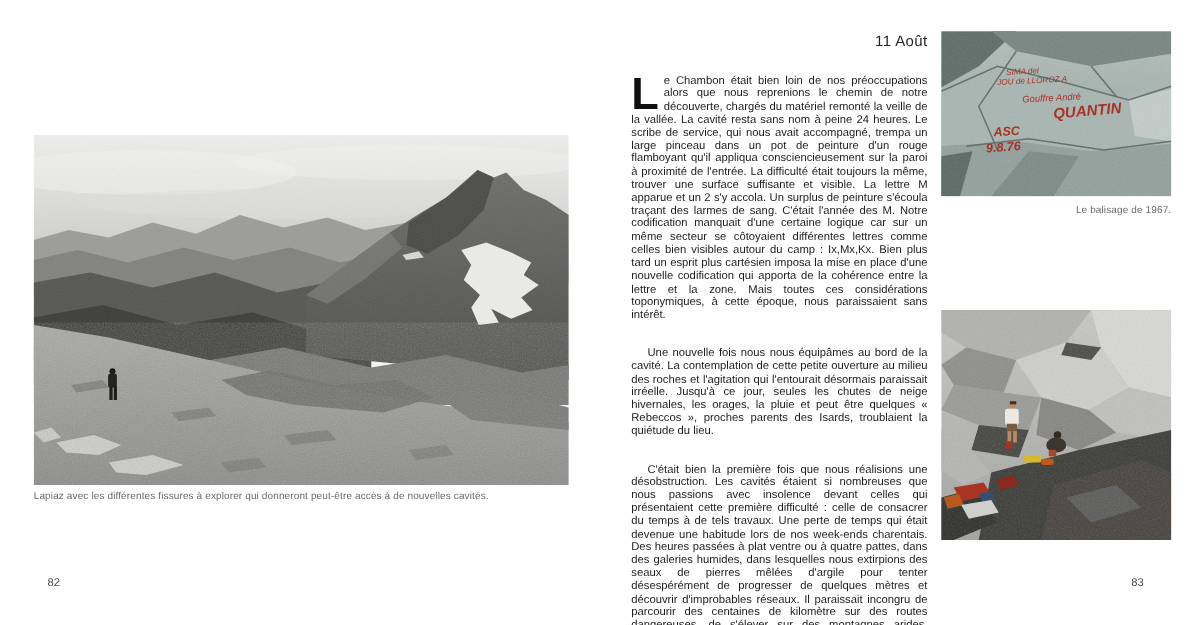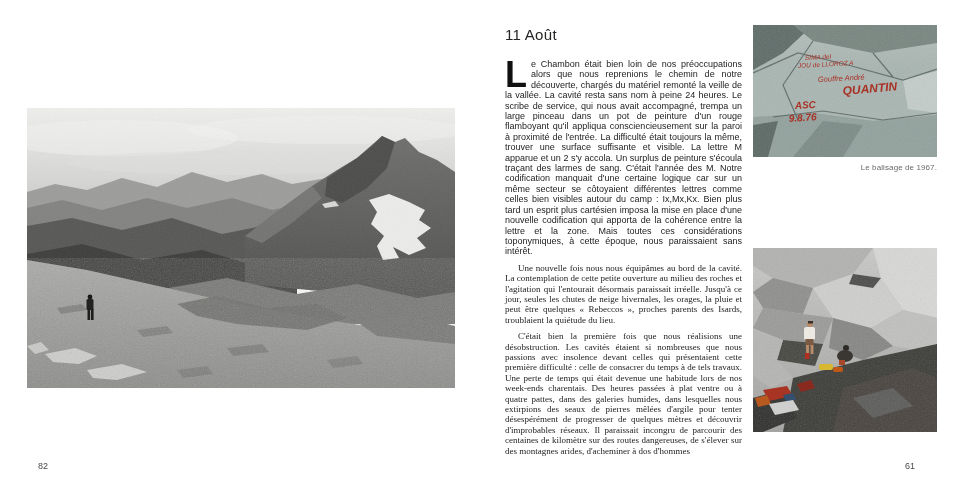--- a/index.html
+++ b/index.html
@@ -13,28 +13,28 @@
   #left-caption{
     position:absolute;left:27px;top:392px;width:440px;
     font-size:8px;color:#6a6a68;letter-spacing:.1px;
   }
   .pagenum{position:absolute;font-size:9px;color:#4a4a48;}
   #pagenum-left{left:38px;top:461px;}
   #pagenum-right{left:905px;top:461px;}
   
   #chapter-title{
     position:absolute;left:505px;top:26px;width:237px;
-    text-align:left;font-size:15px;color:#262624;letter-spacing:.3px;
+    text-align:right;font-size:12px;color:#262624;letter-spacing:.3px;
   }
   #text-col{
     position:absolute;left:505px;top:59px;width:237px;
     font-size:9px;line-height:10.4px;color:#1c1c1c;text-align:justify;
   }
   #text-col p{margin:0;}
-  #text-col p.indent{text-indent:13px;margin-top:6px;font-family:Liberation Serif, serif;}
+  #text-col p.indent{text-indent:13px;margin-top:20px;}
   .dropcap{
     float:left;font-size:36px;line-height:29px;font-weight:bold;
     color:#101010;padding:1px 4px 0 0;
   }
   
   .rphoto{position:absolute;left:753px;width:184px;}
   #photo-balisage{top:25px;height:132px;}
   #photo-equipement{top:248px;height:184px;}
   .rphoto svg{display:block;width:100%;height:100%;}
   .rcaption{
@@ -100,20 +100,21 @@
       <rect x="0" y="0" width="428" height="280" fill="#909090" opacity="0.10" filter="url(#grain)"></rect>
       <g>
         <circle cx="63" cy="189" r="2.4" fill="#1a1a18"></circle>
         <rect x="59.5" y="191" width="7" height="11" rx="1.5" fill="#222220"></rect>
         <rect x="60.5" y="201" width="2.6" height="11" fill="#1e1e1c"></rect>
         <rect x="64" y="201" width="2.6" height="11" fill="#1e1e1c"></rect>
       </g>
     </svg>
   </figure>
 
+  <div id="left-caption">Lapiaz avec les différentes fissures à explorer qui donneront peut-être accès à de nouvelles cavités.</div>
   <div id="pagenum-left" class="pagenum">82</div>
 
   <div id="chapter-title">11 Août</div>
 
   <div id="text-col">
     <p><span class="dropcap">L</span><span>e Chambon était bien loin de nos préoccupations alors que nous reprenions le chemin de notre découverte, chargés du matériel remonté la veille de la vallée. La cavité resta sans nom à peine 24 heures. Le scribe de service, qui nous avait accompagné, trempa un large pinceau dans un pot de peinture d'un rouge flamboyant qu'il appliqua consciencieusement sur la paroi à proximité de l'entrée. La difficulté était toujours la même, trouver une surface suffisante et visible. La lettre M apparue et un 2 s'y accola. Un surplus de peinture s'écoula traçant des larmes de sang. C'était l'année des M. Notre codification manquait d'une certaine logique car sur un même secteur se côtoyaient différentes lettres comme celles bien visibles autour du camp : Ix,Mx,Kx. Bien plus tard un esprit plus cartésien imposa la mise en place d'une nouvelle codification qui apporta de la cohérence entre la lettre et la zone. Mais toutes ces considérations toponymiques, à cette époque, nous paraissaient sans intérêt.</span></p>
     <p class="indent">Une nouvelle fois nous nous équipâmes au bord de la cavité. La contemplation de cette petite ouverture au milieu des roches et l'agitation qui l'entourait désormais paraissait irréelle. Jusqu'à ce jour, seules les chutes de neige hivernales, les orages, la pluie et peut être quelques « Rebeccos », proches parents des Isards, troublaient la quiétude du lieu.</p>
     <p class="indent">C'était bien la première fois que nous réalisions une désobstruction. Les cavités étaient si nombreuses que nous passions avec insolence devant celles qui présentaient cette première difficulté : celle de consacrer du temps à de tels travaux. Une perte de temps qui était devenue une habitude lors de nos week-ends charentais. Des heures passées à plat ventre ou à quatre pattes, dans des galeries humides, dans lesquelles nous extirpions des seaux de pierres mêlées d'argile pour tenter désespérément de progresser de quelques mètres et découvrir d'improbables réseaux. Il paraissait incongru de parcourir des centaines de kilomètre sur des routes dangereuses, de s'élever sur des montagnes arides, d'acheminer à dos d'hommes</p>
   </div>
 
@@ -200,15 +201,15 @@
         <rect x="80" y="119" width="10" height="5" rx="2" fill="#c05818"></rect>
         <polygon fill="#a83424" points="10,142 34,138 40,148 16,153"></polygon>
         <polygon fill="#b85a20" points="2,150 14,147 18,156 5,159"></polygon>
         <polygon fill="#35506e" points="30,147 40,145 43,152 33,154"></polygon>
         <polygon fill="#cfcfcd" points="16,156 40,152 46,162 22,167"></polygon>
         <polygon fill="#8a2a1e" points="44,136 58,132 62,140 48,144"></polygon>
       </g>
     </svg>
   </figure>
 
-  <div id="pagenum-right" class="pagenum">61</div>
+  <div id="pagenum-right" class="pagenum">83</div>
 
 </div>
 
 </body></html>

